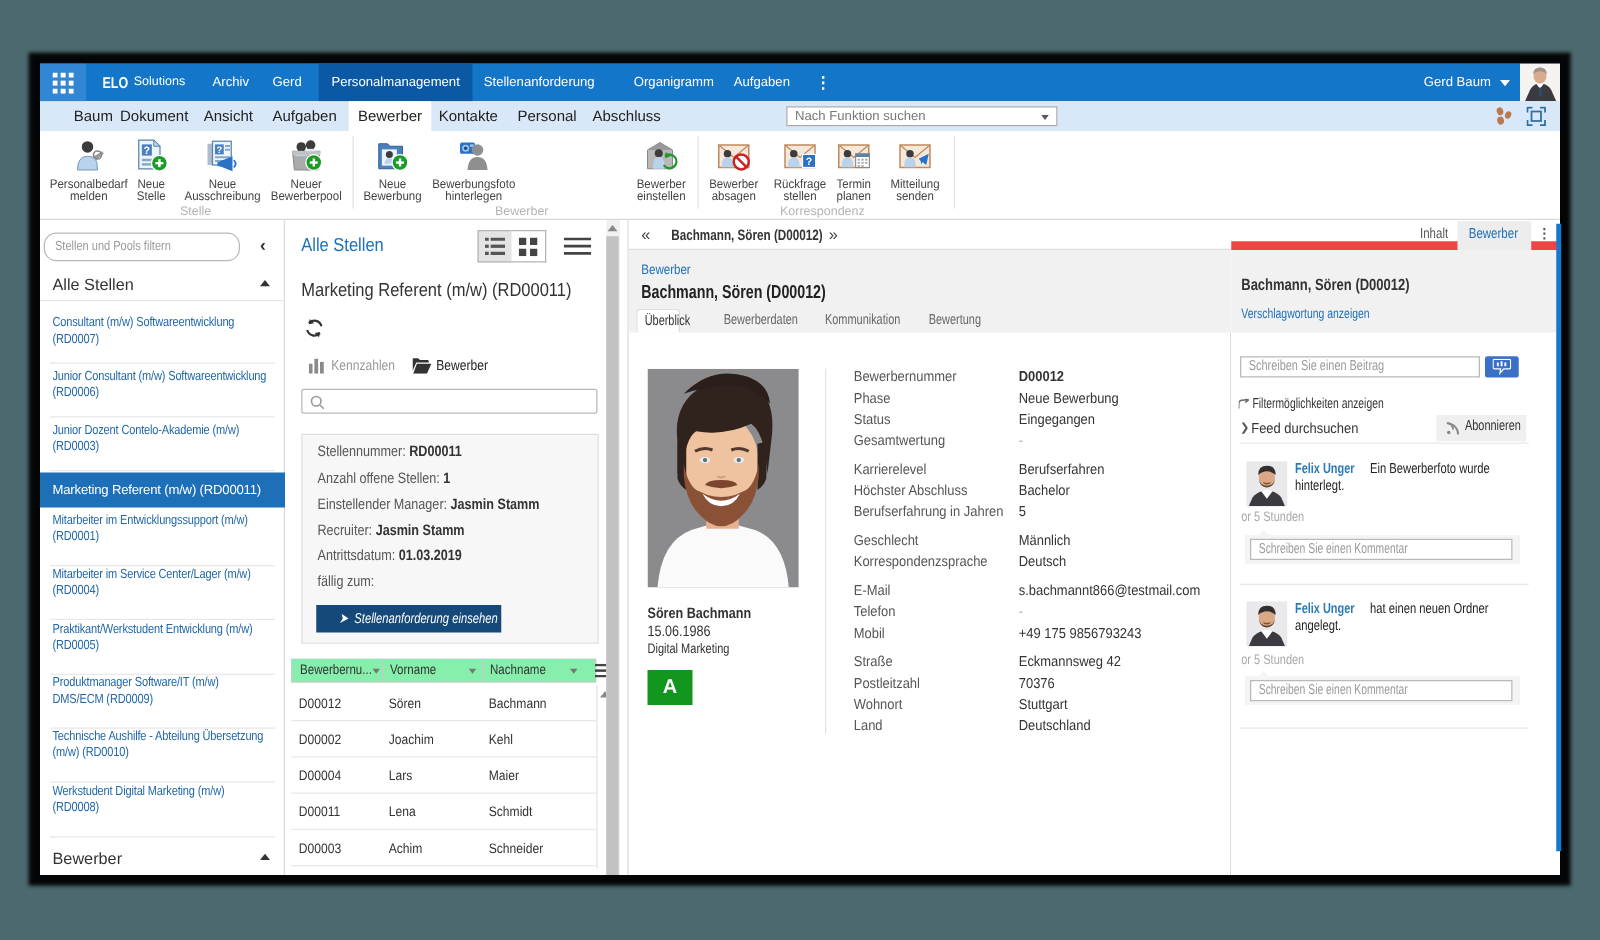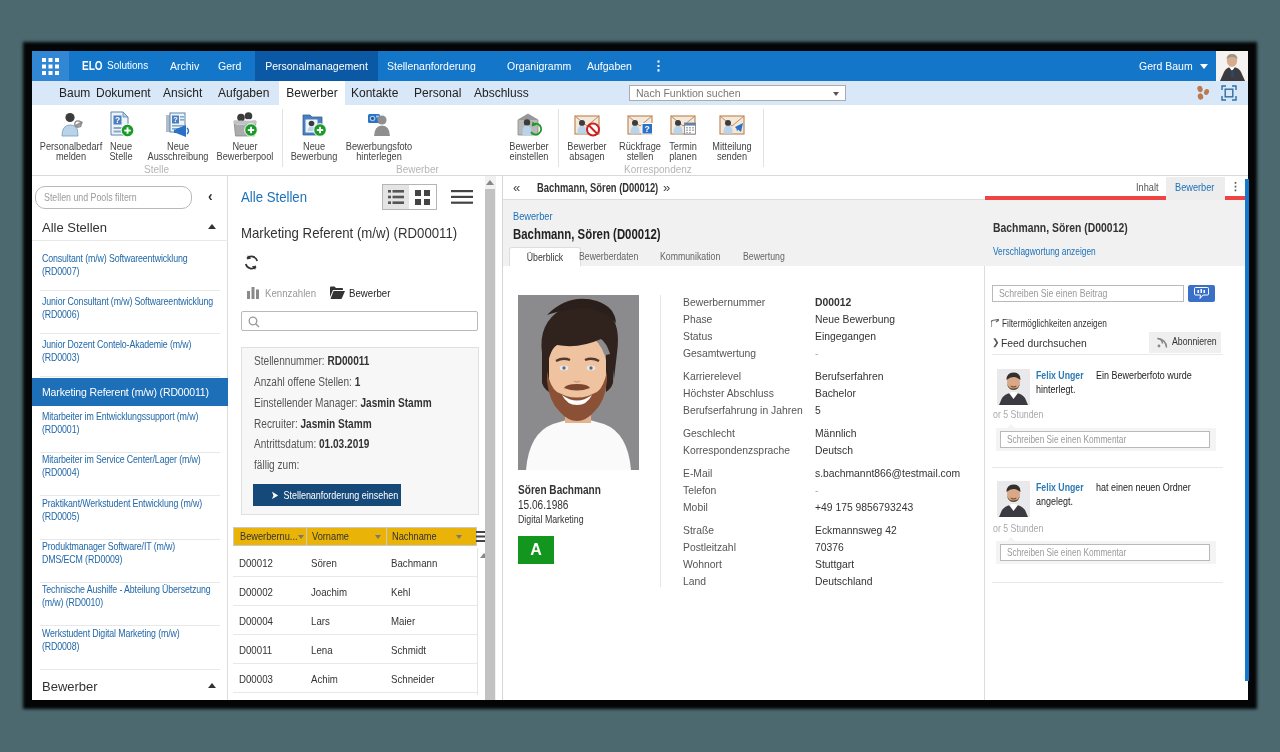--- a/index.html
+++ b/index.html
@@ -344,23 +344,23 @@
           <line x1="8" y1="8" x2="11" y2="11" stroke="#999" stroke-width="1.3"></line>
         </svg>
   </div>
   <div class="a" style="left:13px;top:171px;width:238px;height:168px;background:#f7f7f7;border:1px solid #e0e0e0;font-size:12px;color:#555;">
     <div class="a s84" style="left:12px;top:6px;">Stellennummer: <b style="color:#333;">RD00011</b></div>
     <div class="a s84" style="left:12px;top:27px;">Anzahl offene Stellen: <b style="color:#333;">1</b></div>
     <div class="a s84" style="left:12px;top:48px;">Einstellender Manager: <b style="color:#333;">Jasmin Stamm</b></div>
     <div class="a s84" style="left:12px;top:69px;">Recruiter: <b style="color:#333;">Jasmin Stamm</b></div>
     <div class="a s84" style="left:12px;top:89px;">Antrittsdatum: <b style="color:#333;">01.03.2019</b></div>
     <div class="a s84" style="left:12px;top:110px;">fällig zum:</div>
-    <div class="a" style="left:11px;top:136px;width:148px;height:22px;background:#15497a;color:#fff;font-size:11.5px;text-align:left;line-height:22px;"><span class="s78" style="display:inline-block;transform-origin:50% 50%;">➤&nbsp; Stellenanforderung einsehen</span></div>
-  </div>
-  <div class="a" style="left:5px;top:351px;width:244px;height:19px;background:#eab308;border:1px solid #c9c9c9;font-size:11px;color:#333;">
+    <div class="a" style="left:11px;top:136px;width:148px;height:22px;background:#15497a;color:#fff;font-size:11.5px;text-align:left;line-height:22px;font-style:italic;"><span class="s78" style="display:inline-block;transform-origin:50% 50%;">➤&nbsp; Stellenanforderung einsehen</span></div>
+  </div>
+  <div class="a" style="left:5px;top:351px;width:244px;height:19px;background:#86efac;border:1px solid #c9c9c9;font-size:11px;color:#333;">
     <div class="a s84" style="left:6px;top:2px;">Bewerbernu...</div>
     <div class="a" style="left:72px;top:0;width:1px;height:17px;background:#c9c9c9;"></div>
     <div class="a s84" style="left:78px;top:2px;">Vorname</div>
     <div class="a" style="left:152px;top:0;width:1px;height:17px;background:#c9c9c9;"></div>
     <div class="a s84" style="left:158px;top:2px;">Nachname</div>
     <div class="a" style="left:64px;top:7px;width:0;height:0;border-left:3.5px solid transparent;border-right:3.5px solid transparent;border-top:4px solid #777;"></div>
     <div class="a" style="left:141px;top:7px;width:0;height:0;border-left:3.5px solid transparent;border-right:3.5px solid transparent;border-top:4px solid #777;"></div>
     <div class="a" style="left:222px;top:7px;width:0;height:0;border-left:3.5px solid transparent;border-right:3.5px solid transparent;border-top:4px solid #777;"></div>
   </div>
   <svg class="a" style="left:248px;top:355px;" width="12" height="11" viewBox="0 0 12 11">
@@ -401,21 +401,21 @@
 </div>
 <div class="a" id="mainp">
   <div class="a" style="left:0;top:0;width:482px;height:24px;background:#fff;border-bottom:1px solid #ddd;">
     <div class="a" style="left:10px;top:4px;font-size:13px;color:#444;">«</div>
     <div class="a s78" style="left:34px;top:5px;font-size:12px;font-weight:bold;color:#333;">Bachmann, Sören (D00012)</div>
     <div class="a" style="left:160px;top:4px;font-size:13px;color:#444;">»</div>
   </div>
   <div class="a" style="left:0;top:24px;width:482px;height:66px;background:#f1f1f1;">
     <div class="a bluelink s84" style="left:10px;top:10px;font-size:11px;">Bewerber</div>
     <div class="a s76" style="left:10px;top:25px;font-size:15px;font-weight:bold;color:#222;">Bachmann, Sören (D00012)</div>
-    <div class="a" style="left:6px;top:47px;width:72px;height:19px;background:#fff;border:1px solid #ddd;border-bottom:none;border-radius:3px 3px 0 0;font-size:11.5px;color:#333;text-align:center;line-height:19px;"><span class="s76" style="display:inline-block;transform-origin:50% 50%;">Überblick</span></div>
+    <div class="a" style="left:6px;top:47px;width:35px;height:19px;background:#fff;border:1px solid #ddd;border-bottom:none;border-radius:3px 3px 0 0;font-size:11.5px;color:#333;text-align:center;line-height:19px;"><span class="s76" style="display:inline-block;transform-origin:50% 50%;">Überblick</span></div>
     <div class="a s76" style="left:76px;top:47px;font-size:11.5px;color:#666;line-height:19px;">Bewerberdaten</div>
     <div class="a s76" style="left:157px;top:47px;font-size:11.5px;color:#666;line-height:19px;">Kommunikation</div>
     <div class="a s76" style="left:240px;top:47px;font-size:11.5px;color:#666;line-height:19px;">Bewertung</div>
   </div>
   <svg class="a" style="left:15px;top:119px;" width="121" height="175" viewBox="0 0 121 175">
     <rect width="121" height="175" fill="#8b8b8e"></rect>
     <path d="M8 175 Q11 138 35 129 L52 124 L68 124 L86 129 Q110 138 113 175 Z" fill="#fafafa"></path>
     <path d="M47 100 L73 100 L73 128 L47 128 Z" fill="#e5b290"></path>
     <ellipse cx="59" cy="75" rx="30" ry="38" fill="#efc2a0"></ellipse>
     <path d="M24 84 L24 58 Q20 28 44 14 Q70 1 90 18 Q103 29 99 58 L96 84 Q94 52 83 44 Q61 54 39 50 Q30 55 28 84 Z" fill="#30231e"></path>
@@ -465,21 +465,21 @@
   <div class="fldl" style="left:180px;top:348px;">Straße</div>
       <div class="fldv" style="left:312px;top:348px;">Eckmannsweg 42</div>
   <div class="fldl" style="left:180px;top:365px;">Postleitzahl</div>
       <div class="fldv" style="left:312px;top:365px;">70376</div>
   <div class="fldl" style="left:180px;top:382px;">Wohnort</div>
       <div class="fldv" style="left:312px;top:382px;">Stuttgart</div>
   <div class="fldl" style="left:180px;top:399px;">Land</div>
       <div class="fldv" style="left:312px;top:399px;">Deutschland</div>
 </div>
 <div class="a" id="rightp">
-  <div class="a" style="left:0;top:0;width:263px;height:24px;background:#fff;border-bottom:4px solid #ef4444;">
+  <div class="a" style="left:0;top:0;width:263px;height:24px;background:#fff;border-bottom:7px solid #ef4444;">
     <div class="a" style="left:181px;top:1px;width:59px;height:23px;background:#ededed;"></div>
     <div class="a s80" style="left:151px;top:5px;font-size:11.5px;color:#555;">Inhalt</div>
     <div class="a s80" style="left:190px;top:5px;font-size:11.5px;color:#1c70b8;">Bewerber</div>
     <div class="a" style="left:245px;top:4px;font-size:11px;font-weight:bold;color:#555;">⋮</div>
   </div>
   <div class="a" style="left:0;top:24px;width:263px;height:66px;background:#f1f1f1;">
     <div class="a s80" style="left:8px;top:20px;font-size:13px;font-weight:bold;color:#333;">Bachmann, Sören (D00012)</div>
     <div class="a bluelink s76" style="left:8px;top:45px;font-size:11px;">Verschlagwortung anzeigen</div>
   </div>
   <div class="a inp" style="left:7px;top:109px;width:192px;height:17px;font-size:11.5px;line-height:15px;padding-left:6px;"><span class="s76" style="display:inline-block;">Schreiben Sie einen Beitrag</span></div>

